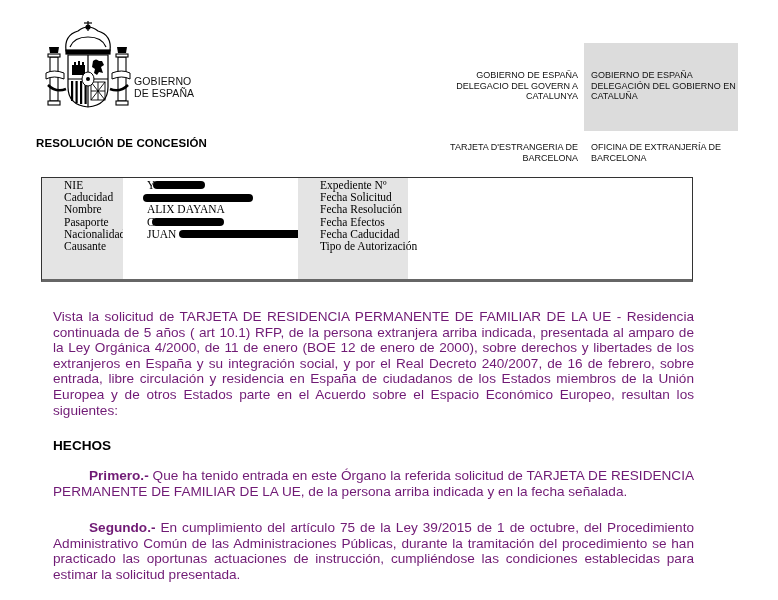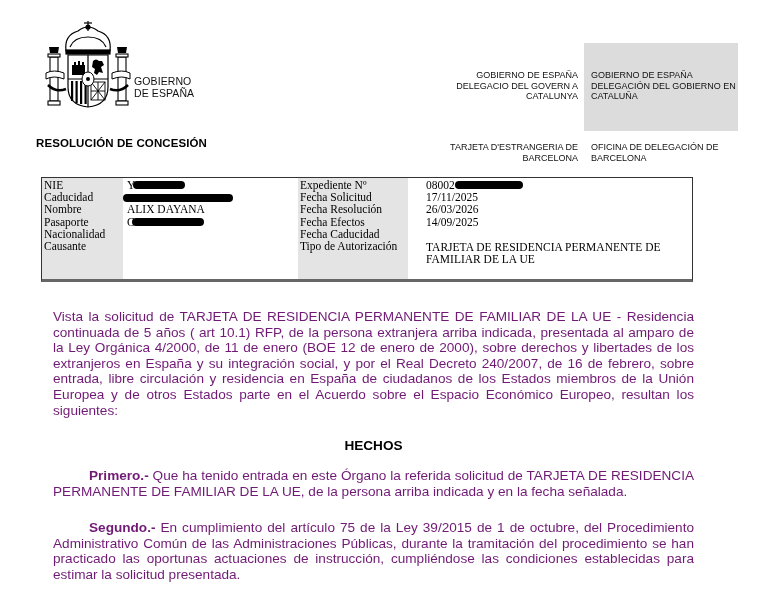--- a/index.html
+++ b/index.html
@@ -76,21 +76,21 @@
     position: absolute; top: 0; bottom: 0;
     padding-top: 1px;
     box-sizing: border-box;
   }
   .col.lbl { background: #e4e4e4; padding-left: 2px; }
   .col.val { background: #ffffff; padding-left: 4px; }
   .col1 { left: 0; width: 81px; }
   .col2 { left: 81px; width: 189px; }
   .col3 { left: 256px; width: 110px; }
   .col4 { left: 380px; width: 270px; padding-right: 4px; }
-  .cell { height: 12.2px; white-space: nowrap; }
+  .cell { height: 12.2px; white-space: nowrap; margin-left: 20px; }
   .cell.wrap { white-space: normal; height: auto; }
 
   .redact {
     display: inline-block;
     background: #000;
     height: 8px;
     border-radius: 5px;
     vertical-align: middle;
     position: relative;
     top: -1px;
@@ -100,21 +100,21 @@
   .body-text {
     left: 53px; width: 641px;
     font-size: 13.6px;
     line-height: 15.6px;
     text-align: justify;
     color: #701a75;
   }
   .p1 { top: 309px; }
   .hechos {
     left: 53px; width: 641px; top: 438px;
-    text-align: center;
+    text-align: left;
     font-size: 13.6px; font-weight: bold;
   }
   .p2 { top: 468px; }
   .p3 { top: 520px; }
   .b { font-weight: bold; margin-left: 36px; }
 </style>
 </head>
 <body>
 
 <div class="abs coat">
@@ -186,57 +186,50 @@
 <div class="abs hdr-right">
   <div>GOBIERNO DE ESPAÑA</div>
   <div>DELEGACIÓN DEL GOBIERNO EN</div>
   <div>CATALUÑA</div>
 </div>
 <div class="abs office-left">
   <div>TARJETA D'ESTRANGERIA DE</div>
   <div>BARCELONA</div>
 </div>
 <div class="abs office-right">
-  <div>OFICINA DE DELEGACIÓN DE</div>
+  <div>OFICINA DE EXTRANJERÍA DE</div>
   <div>BARCELONA</div>
 </div>
 
 <div class="abs doc-title">RESOLUCIÓN DE CONCESIÓN</div>
 
 <div class="abs data-table">
   <div class="col lbl col1">
     <div class="cell">NIE</div>
     <div class="cell">Caducidad</div>
     <div class="cell">Nombre</div>
     <div class="cell">Pasaporte</div>
     <div class="cell">Nacionalidad</div>
     <div class="cell">Causante</div>
   </div>
   <div class="col val col2">
     <div class="cell"><span>Y</span><span class="redact" style="width:52px;margin-left:-2px;"></span></div>
     <div class="cell"><span class="redact" style="width:110px;margin-left:-4px;"></span></div>
     <div class="cell">ALIX DAYANA</div>
     <div class="cell"><span>C</span><span class="redact" style="width:72px;margin-left:-3px;"></span></div>
+    <div class="cell"><span>JUAN</span> <span class="redact" style="width:124px;"></span></div>
   </div>
   <div class="col lbl col3">
     <div class="cell">Expediente Nº</div>
     <div class="cell">Fecha Solicitud</div>
     <div class="cell">Fecha Resolución</div>
     <div class="cell">Fecha Efectos</div>
     <div class="cell">Fecha Caducidad</div>
     <div class="cell">Tipo de Autorización</div>
   </div>
-  <div class="col val col4">
-    <div class="cell"><span>08002</span><span class="redact" style="width:68px;"></span></div>
-    <div class="cell">17/11/2025</div>
-    <div class="cell">26/03/2026</div>
-    <div class="cell">14/09/2025</div>
-    <div class="cell"></div>
-    <div class="cell wrap" style="padding-top:1px;">TARJETA DE RESIDENCIA PERMANENTE DE FAMILIAR DE LA UE</div>
-  </div>
 </div>
 
 <div class="abs body-text p1">Vista la solicitud de TARJETA DE RESIDENCIA PERMANENTE DE FAMILIAR DE LA UE - Residencia continuada  de 5 años ( art 10.1) RFP, de la persona extranjera arriba indicada, presentada al amparo de la Ley Orgánica 4/2000, de 11 de enero (BOE 12 de enero de 2000), sobre derechos y libertades de los extranjeros en España y su integración social, y por el Real Decreto 240/2007, de 16 de febrero, sobre entrada, libre circulación y residencia en España de ciudadanos de los Estados miembros de la Unión Europea y de otros Estados parte en el Acuerdo sobre el Espacio Económico Europeo, resultan los siguientes:</div>
 
 <div class="abs hechos">HECHOS</div>
 
 <div class="abs body-text p2"><span class="b">Primero.-</span><span> Que ha tenido entrada en este Órgano la referida solicitud de TARJETA DE RESIDENCIA PERMANENTE DE FAMILIAR DE LA UE, de la persona arriba indicada y en la fecha señalada.</span></div>
 
 <div class="abs body-text p3"><span class="b">Segundo.-</span><span> En cumplimiento del artículo 75 de la Ley 39/2015 de 1 de octubre, del Procedimiento Administrativo Común de las Administraciones Públicas, durante la tramitación del procedimiento se han practicado las oportunas actuaciones de instrucción, cumpliéndose las condiciones establecidas para estimar la solicitud presentada.</span></div>
 

